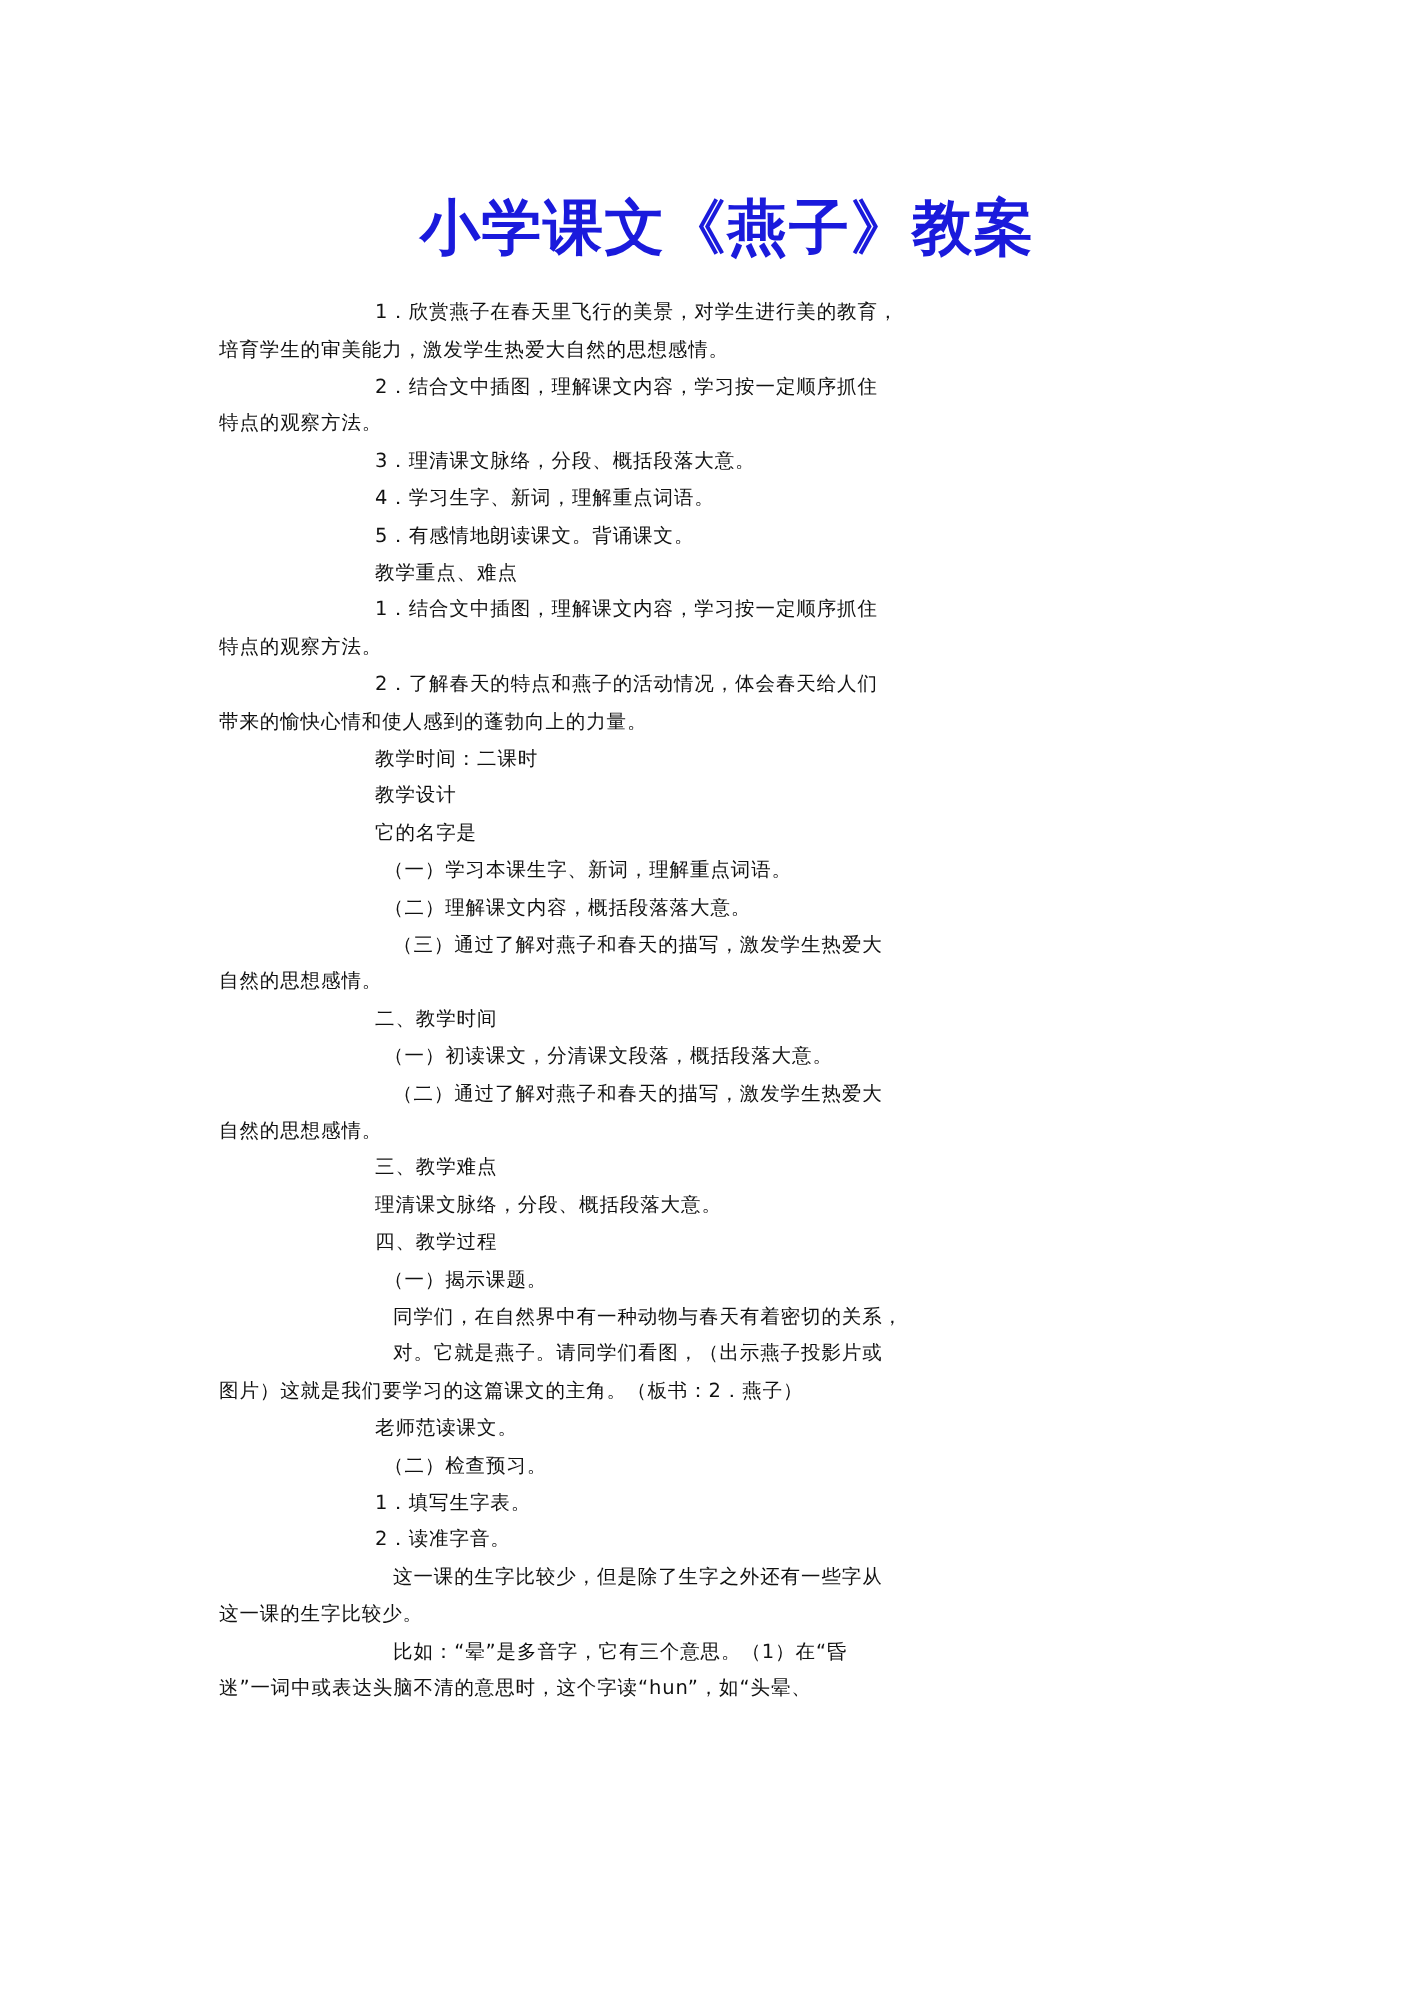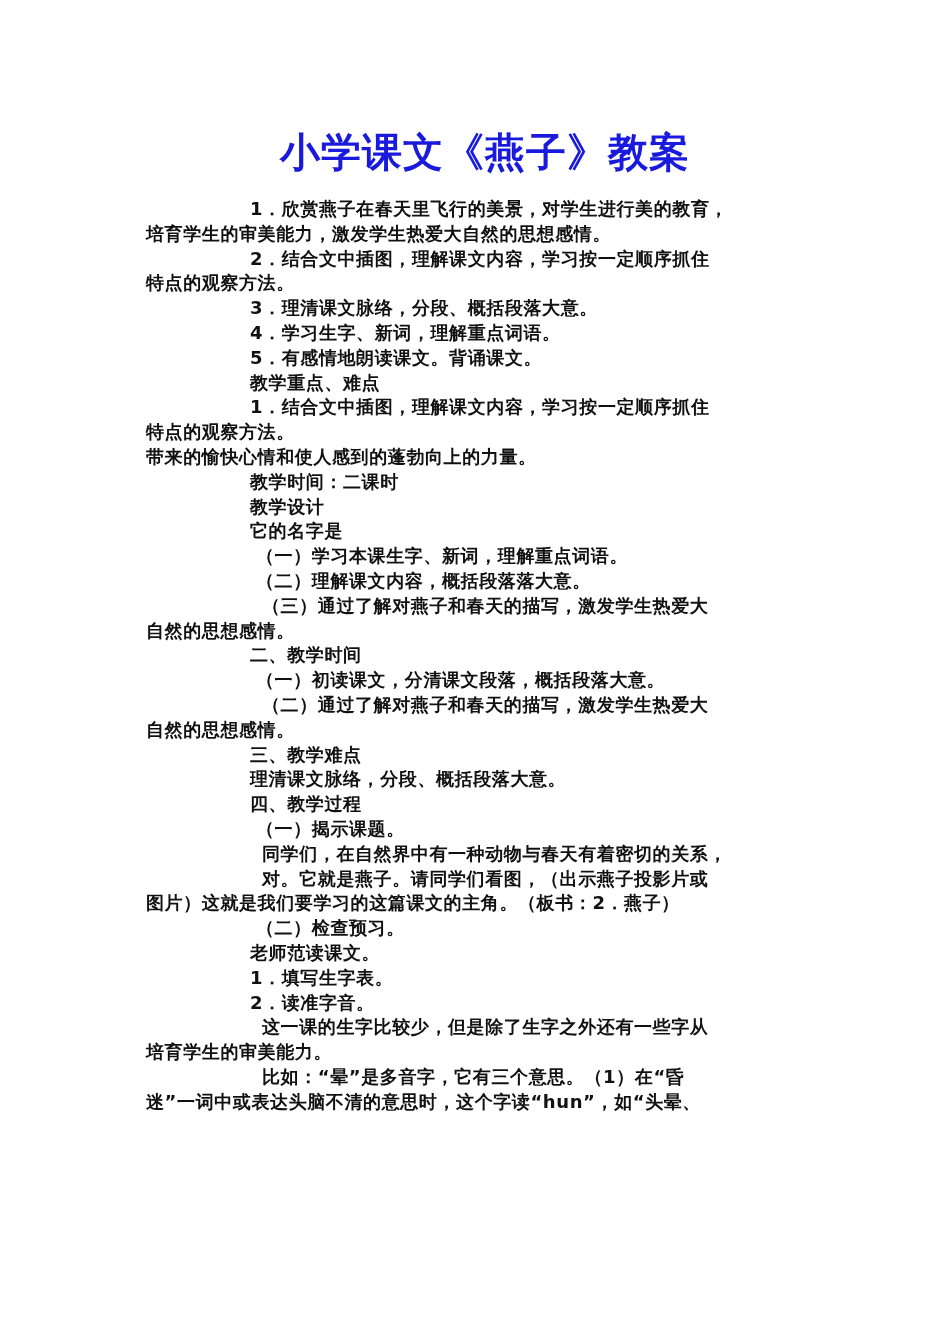--- a/index.html
+++ b/index.html
@@ -34,24 +34,23 @@
       color: #1a1adc;
       letter-spacing: 1px;
       line-height: 56px;
       margin: 0;
     }
     .body-text {
       position: absolute;
       left: 146px;
       top: 197px;
       width: 678px;
-      font-size: 18px;
+      font-size: 13px;
       line-height: 24.8px;
       letter-spacing: 0.6px;
-      font-weight: bold;
     }
     .line {
       display: block;
       height: 24.8px;
       white-space: nowrap;
     }
     .ind { padding-left: 104px; }
     .ind2 { padding-left: 110px; }
     .ind3 { padding-left: 116px; }
   </style>
@@ -65,41 +64,42 @@
     <span class="line ind">1．欣赏燕子在春天里飞行的美景，对学生进行美的教育，</span>
     <span class="line">培育学生的审美能力，激发学生热爱大自然的思想感情。</span>
     <span class="line ind">2．结合文中插图，理解课文内容，学习按一定顺序抓住</span>
     <span class="line">特点的观察方法。</span>
     <span class="line ind">3．理清课文脉络，分段、概括段落大意。</span>
     <span class="line ind">4．学习生字、新词，理解重点词语。</span>
     <span class="line ind">5．有感情地朗读课文。背诵课文。</span>
     <span class="line ind">教学重点、难点</span>
     <span class="line ind">1．结合文中插图，理解课文内容，学习按一定顺序抓住</span>
     <span class="line">特点的观察方法。</span>
+    <span class="line ind">2．了解春天的特点和燕子的活动情况，体会春天给人们</span>
     <span class="line">带来的愉快心情和使人感到的蓬勃向上的力量。</span>
     <span class="line ind">教学时间：二课时</span>
     <span class="line ind">教学设计</span>
     <span class="line ind">它的名字是</span>
     <span class="line ind2">（一）学习本课生字、新词，理解重点词语。</span>
     <span class="line ind2">（二）理解课文内容，概括段落落大意。</span>
     <span class="line ind3">（三）通过了解对燕子和春天的描写，激发学生热爱大</span>
     <span class="line">自然的思想感情。</span>
     <span class="line ind">二、教学时间</span>
     <span class="line ind2">（一）初读课文，分清课文段落，概括段落大意。</span>
     <span class="line ind3">（二）通过了解对燕子和春天的描写，激发学生热爱大</span>
     <span class="line">自然的思想感情。</span>
     <span class="line ind">三、教学难点</span>
     <span class="line ind">理清课文脉络，分段、概括段落大意。</span>
     <span class="line ind">四、教学过程</span>
     <span class="line ind2">（一）揭示课题。</span>
     <span class="line ind3">同学们，在自然界中有一种动物与春天有着密切的关系，</span>
     <span class="line ind3">对。它就是燕子。请同学们看图，（出示燕子投影片或</span>
     <span class="line">图片）这就是我们要学习的这篇课文的主角。（板书：2．燕子）</span>
+    <span class="line ind">老师范读课文。</span>
     <span class="line ind2">（二）检查预习。</span>
-    <span class="line ind">老师范读课文。</span>
     <span class="line ind">1．填写生字表。</span>
     <span class="line ind">2．读准字音。</span>
     <span class="line ind3">这一课的生字比较少，但是除了生字之外还有一些字从</span>
-    <span class="line">培育学生的审美能力。</span>
+    <span class="line">这一课的生字比较少。</span>
     <span class="line ind3">比如：“晕”是多音字，它有三个意思。（1）在“昏</span>
     <span class="line">迷”一词中或表达头脑不清的意思时，这个字读“hun”，如“头晕、</span>
   </div>
 </div>
 
 </body></html>

